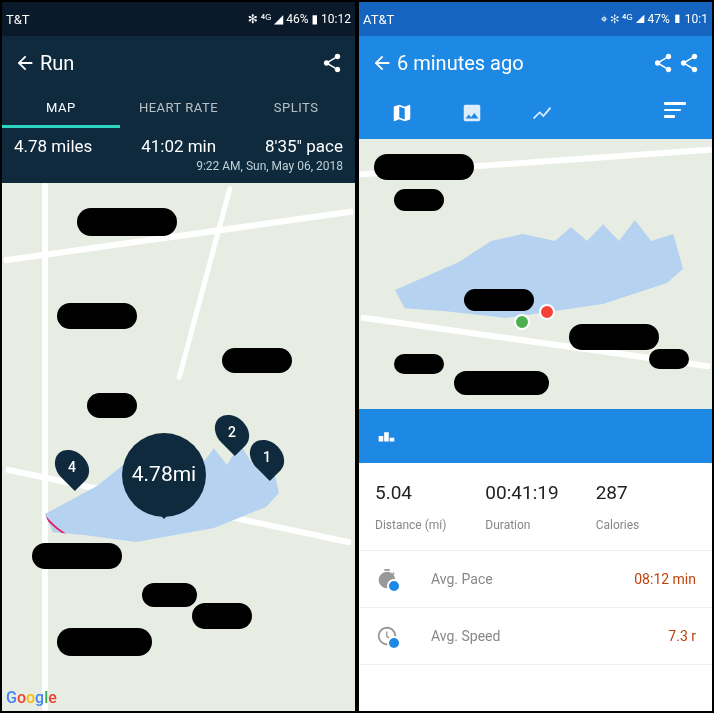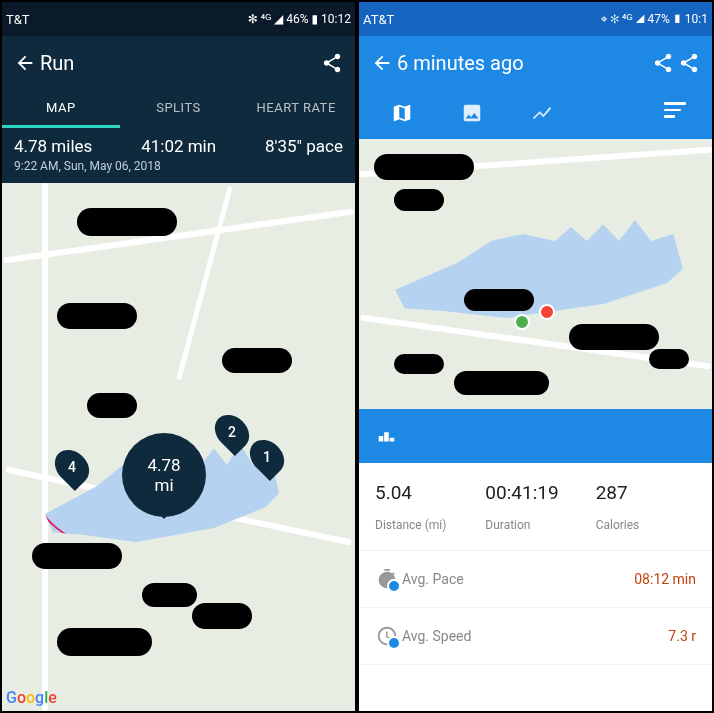--- a/index.html
+++ b/index.html
@@ -17,43 +17,43 @@
 .icon{display:inline-flex;align-items:center;justify-content:center}
 .icon svg{width:22px;height:22px;fill:currentColor}
 .tabs{display:flex}
 .tab{flex:1;text-align:center;padding:10px 0;font-size:13px;letter-spacing:.5px;color:rgba(255,255,255,.7);border-bottom:3px solid transparent}
 .tab.active{color:#fff;border-bottom-color:#2dd4bf}
 .phone2 .tabs{padding:0 8px}
 .phone2 .tab{flex:0 0 70px;border:none;padding:12px 0}
 .phone2 .tab.active .icon::after{content:"";display:block;height:3px;background:#fff;margin-top:4px}
 .stats{background:#0e2a3c;color:#fff;padding:8px 12px 10px}
 .stats-row{display:flex;justify-content:space-between;font-size:17px}
-.stats-sub{text-align:left;font-size:12px;color:#c0d0d8;margin-top:3px}
+.stats-sub{text-align:right;font-size:12px;color:#c0d0d8;margin-top:3px}
 .map{flex:1;background:#e8ede4;position:relative;overflow:hidden}
 .lake{position:absolute;background:#b5d3f0;clip-path:polygon(5% 65%,15% 55%,25% 45%,35% 30%,45% 25%,55% 30%,60% 20%,65% 30%,70% 18%,75% 30%,80% 15%,85% 30%,92% 25%,95% 50%,90% 60%,70% 75%,40% 85%,20% 80%,8% 78%)}
 .phone1 .lake{left:30px;top:240px;width:260px;height:140px}
 .phone2 .lake{left:20px;top:60px;width:320px;height:140px;border:3px solid #1e88e5}
 .phone1 .route{position:absolute;left:30px;top:240px;width:260px;height:140px;border:2px solid #e91e63;border-radius:40% 50% 30% 55%;clip-path:polygon(5% 65%,15% 55%,25% 45%,35% 30%,45% 25%,55% 30%,60% 20%,65% 30%,70% 18%,75% 30%,80% 15%,85% 30%,92% 25%,95% 50%,90% 60%,70% 75%,40% 85%,20% 80%,8% 78%);background:none}
 .road{position:absolute;background:#fff;border-radius:2px}
 .marker{position:absolute;width:30px;height:38px;background:#0e2a3c;color:#fff;border-radius:50% 50% 50% 0;transform:rotate(-45deg);display:flex;align-items:center;justify-content:center}
 .marker span{transform:rotate(45deg);font-size:14px;font-weight:500}
-.big-marker{position:absolute;width:84px;height:84px;background:#0e2a3c;color:#fff;border-radius:50%;display:flex;flex-direction:column;align-items:center;justify-content:center;font-size:17px;line-height:1.2}
+.big-marker{position:absolute;width:84px;height:84px;background:#0e2a3c;color:#fff;border-radius:50%;display:flex;flex-direction:row;align-items:center;justify-content:center;font-size:21px;line-height:1.2}
 .big-marker::after{content:"";position:absolute;bottom:-10px;left:50%;margin-left:-8px;border:8px solid transparent;border-top-color:#0e2a3c}
 .blot{position:absolute;background:#000;border-radius:50px;filter:blur(.5px)}
 .dot{position:absolute;width:16px;height:16px;border-radius:50%;border:2px solid #fff}
 .dot.green{background:#4caf50}
 .dot.red{background:#f44336}
 .watermark{position:absolute;left:4px;bottom:4px;font-size:16px;color:#666}
 .gletter{font-weight:500}
 .leaderboard{background:#1e88e5;color:#fff;padding:16px;display:flex;align-items:center;gap:14px;font-size:14px}
 .metrics{display:flex;padding:18px 16px;gap:10px;border-bottom:1px solid #eee}
 .metric{flex:1}
 .metric-val{font-size:19px;color:#222}
 .metric-lbl{font-size:12px;color:#888;margin-top:14px}
-.stat-row{display:flex;align-items:center;padding:16px;gap:3px;border-bottom:1px solid #f0f0f0}
+.stat-row{display:flex;align-items:center;padding:16px;gap:32px;border-bottom:1px solid #f0f0f0}
 .stat-row .mini-icon{width:24px;height:24px;color:#999;display:flex;align-items:center;justify-content:center;position:relative}
 .stat-row .mini-icon::after{content:"";position:absolute;width:10px;height:10px;background:#1e88e5;border:2px solid #fff;border-radius:50%;bottom:-2px;right:-2px}
 .stat-label{flex:1;color:#888;font-size:14px}
 .stat-val{color:#c2410c;font-size:14px}
 .menu-icon{width:22px;display:flex;flex-direction:column;gap:4px}
 .menu-icon span{height:2.5px;background:#fff;border-radius:1px}
 .menu-icon span:nth-child(2){width:75%}
 .menu-icon span:nth-child(3){width:50%}
 .phone2 .tab-icon svg{fill:rgba(255,255,255,.85)}
 .phone2 .tab.active .tab-icon svg{fill:#fff}
@@ -75,22 +75,22 @@
         </span>
       <span class="header-title">Run</span>
       <span class="icon">
           <svg viewBox="0 0 24 24">
             <path d="M18 16c-.8 0-1.5.3-2 .8l-7-4.1c0-.2.1-.5.1-.7s0-.5-.1-.7l7-4.1c.5.5 1.2.8 2 .8 1.7 0 3-1.3 3-3s-1.3-3-3-3-3 1.3-3 3c0 .2 0 .5.1.7l-7 4.1c-.5-.5-1.2-.8-2-.8-1.7 0-3 1.3-3 3s1.3 3 3 3c.8 0 1.5-.3 2-.8l7 4.1c0 .2-.1.5-.1.7 0 1.7 1.3 3 3 3s3-1.3 3-3-1.3-3-3-3z"></path>
           </svg>
         </span>
     </div>
     <div class="tabs">
       <div class="tab active">MAP</div>
+      <div class="tab">HEART RATE</div>
       <div class="tab">SPLITS</div>
-      <div class="tab">HEART RATE</div>
     </div>
   </div>
   <div class="stats">
     <div class="stats-row">
       <span>4.78 miles</span>
       <span>41:02 min</span>
       <span>8'35" pace</span>
     </div>
     <div class="stats-sub">9:22 AM, Sun, May 06, 2018</div>
   </div>

